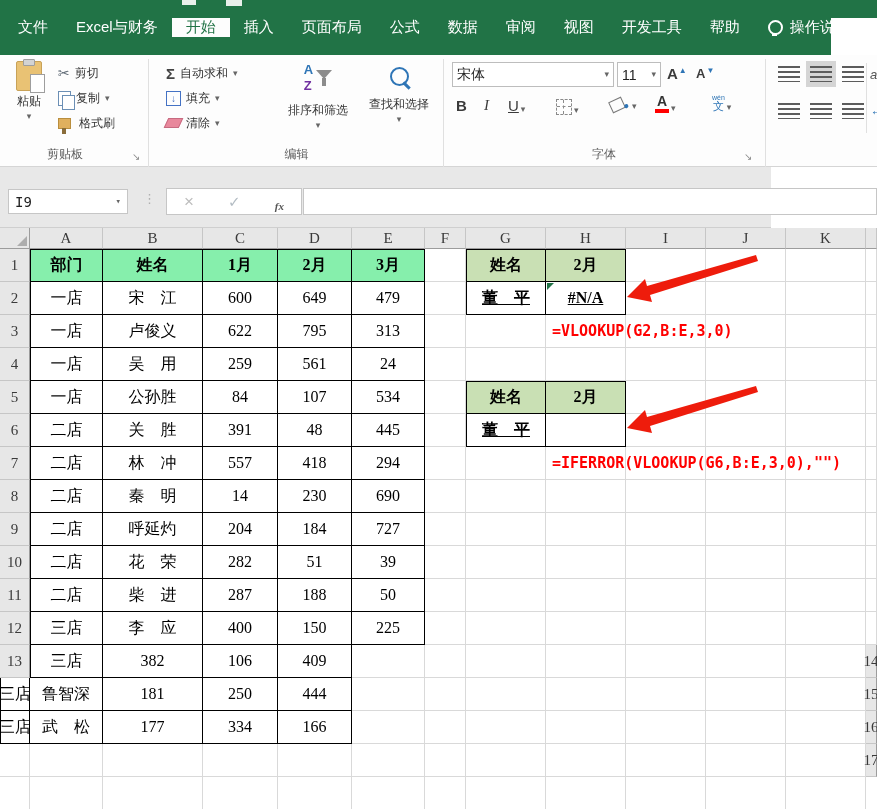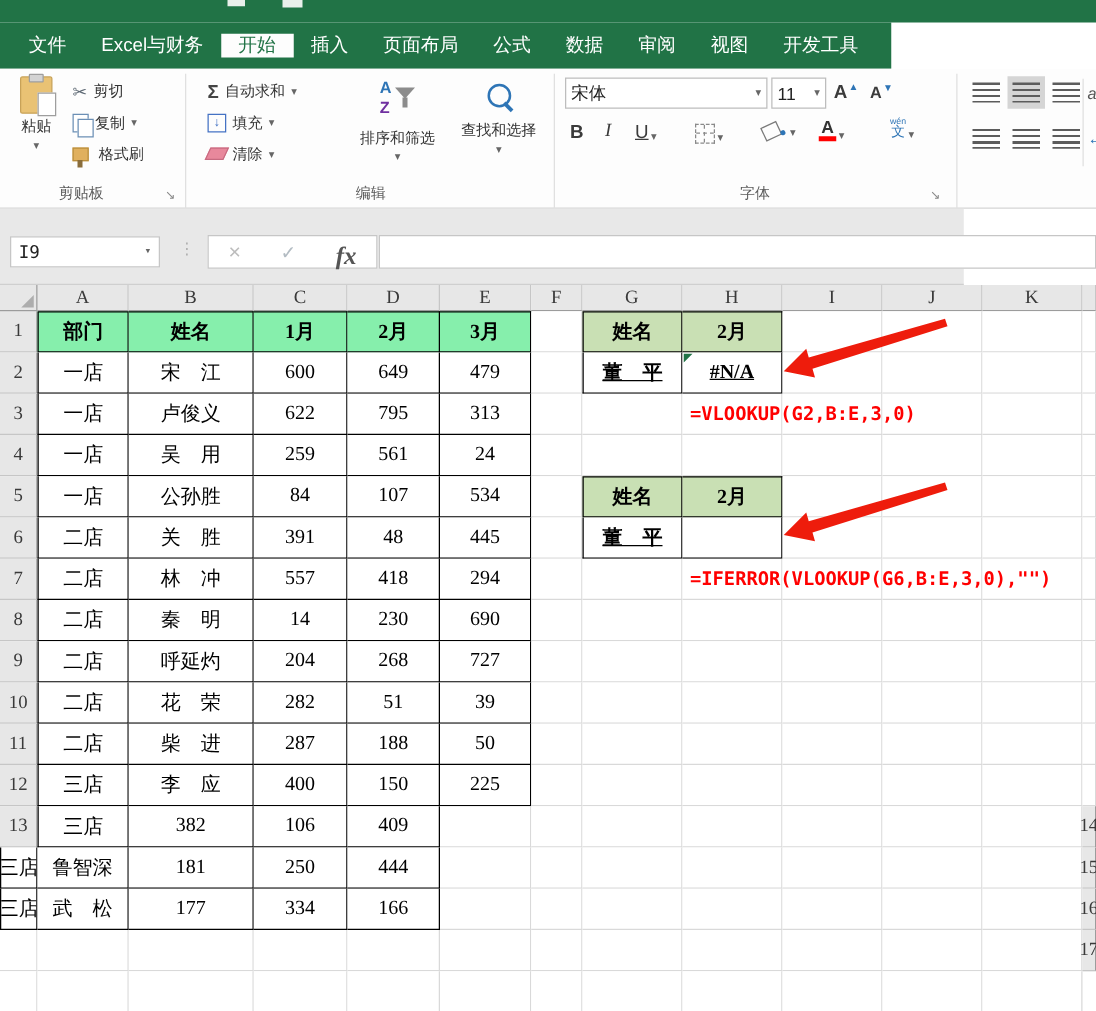--- a/index.html
+++ b/index.html
@@ -2,22 +2,22 @@
 <html><head>
 <meta charset="utf-8">
 <style>
   html,body{margin:0;padding:0;}
   body{width:877px;height:809px;position:relative;overflow:hidden;background:#fff;
        font-family:"Liberation Sans","DejaVu Sans",sans-serif;-webkit-font-smoothing:antialiased;}
 
   
   #titlebar{position:absolute;top:0;left:0;width:877px;height:18px;background:#217346;}
   .tb-frag{position:absolute;background:#e9f0eb;}
-  #tabbar{position:absolute;top:18px;left:0;width:713px;height:37px;background:#217346;
-          display:flex;align-items:center;padding-left:9px;box-sizing:border-box;overflow:hidden;}
+  #tabbar{position:absolute;top:18px;left:0;width:831px;height:37px;background:#217346;
+          display:flex;align-items:flex-start;padding-left:4px;box-sizing:border-box;overflow:hidden;}
   .tab{display:flex;align-items:center;gap:7px;padding:0 14px;color:#fff;font-size:15px;white-space:nowrap;cursor:default;}
   .tab.active{background:#fdfdfd;color:#217346;}
   .bulb{width:11px;height:11px;border:2px solid #fff;border-radius:50%;position:relative;flex:0 0 auto;}
   .bulb::after{content:'';position:absolute;left:2px;top:11px;width:5px;height:3px;background:#fff;}
 
   
   #ribbon{position:absolute;top:55px;left:0;width:877px;height:112px;background:#fdfdfd;
           border-bottom:1px solid #d5d5d5;box-sizing:border-box;font-size:12px;color:#333;}
   .vsep{position:absolute;top:4px;height:132px;width:1px;background:#e0e0e0;}
   .grp-label{position:absolute;bottom:3px;text-align:center;font-size:12px;color:#5c5c5c;}
@@ -75,21 +75,21 @@
   .align-btn.active{background:#d5d5d5;}
   .edge-icon{position:absolute;font-size:13px;color:#555;}
 
   
   #fbar{position:absolute;top:167px;left:0;width:771px;height:61px;background:#e8e8e8;border-bottom:1px solid #cfcfcf;box-sizing:border-box;}
   #namebox{position:absolute;left:8px;top:22px;width:120px;height:25px;background:#fff;border:1px solid #c6c6c6;display:flex;align-items:center;justify-content:space-between;padding:0 6px;box-sizing:border-box;font-family:"DejaVu Sans Mono",monospace;font-size:14px;color:#222;}
   #fdots{position:absolute;left:143px;top:24px;color:#b0b0b0;font-size:13px;}
   #fbtns{position:absolute;left:166px;top:21px;width:136px;height:27px;background:#fff;border:1px solid #c6c6c6;display:flex;align-items:center;justify-content:space-around;box-sizing:border-box;}
   #fbtns .x{color:#bdbdbd;font-size:17px;}
   #fbtns .ck{color:#b3bcc3;font-size:15px;}
-  #fbtns .fx{color:#555;font-size:20px;font-style:italic;font-family:"Liberation Serif",serif;font-weight:bold;margin-top:8px;}
+  #fbtns .fx{color:#555;font-size:11px;font-style:italic;font-family:"Liberation Serif",serif;font-weight:bold;margin-top:8px;}
   #finput{position:absolute;left:303px;top:21px;width:574px;height:27px;background:#fff;border:1px solid #c6c6c6;box-sizing:border-box;font-size:14px;padding:0 6px;}
 
   
   #grid{position:absolute;top:228px;left:0;width:877px;height:581px;overflow:hidden;background:#fff;
         display:grid;grid-template-columns:30px 73px 100px 75px 74px 73px 41px 80px 80px 80px 80px 80px 11px;
         grid-template-rows:21px repeat(17,33px);}
   .cell{border-right:1px solid #d9d9d9;border-bottom:1px solid #d9d9d9;background:#fff;display:flex;align-items:center;justify-content:center;
         font-family:"Liberation Serif","DejaVu Serif",serif;font-size:16px;color:#000;overflow:hidden;white-space:nowrap;box-sizing:border-box;}
   .colhead,.rowhead,.corner{background:#e7e7e7;display:flex;align-items:center;justify-content:center;
         font-family:"Liberation Serif","DejaVu Serif",serif;font-size:15px;color:#3a3a3a;box-sizing:border-box;}
@@ -413,21 +413,21 @@
     <div class="cell"></div>
     <div class="cell"></div>
     <div class="cell"></div>
     <div class="cell"></div>
     <div class="cell"></div>
     <div class="cell"></div>
     <div class="rowhead">9</div>
     <div class="cell bd bb br bl">二店</div>
     <div class="cell bd bb br">呼延灼</div>
     <div class="cell bd bb br">204</div>
-    <div class="cell bd bb br">268</div>
+    <div class="cell bd bb br">184</div>
     <div class="cell bd bb br">727</div>
     <div class="cell"></div>
     <div class="cell"></div>
     <div class="cell"></div>
     <div class="cell"></div>
     <div class="cell"></div>
     <div class="cell"></div>
     <div class="cell"></div>
     <div class="rowhead">10</div>
     <div class="cell bd bb br bl">二店</div>

